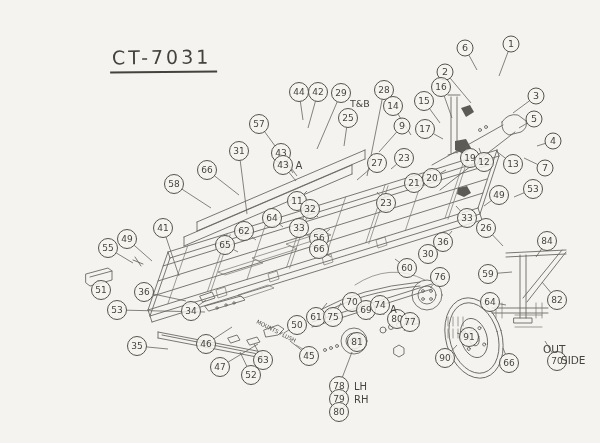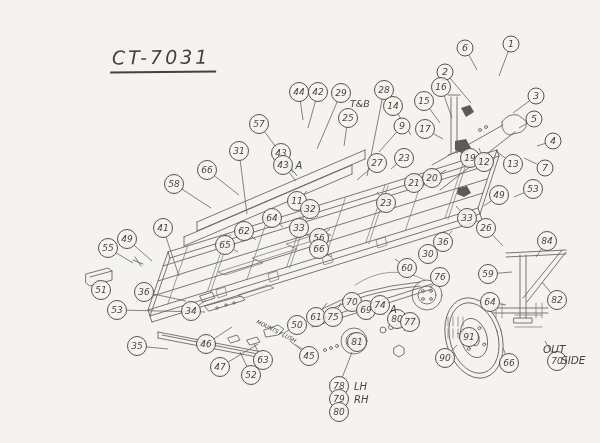--- a/index.html
+++ b/index.html
@@ -1,20 +1,19 @@
 <!DOCTYPE html>
 <html><head>
 <meta charset="utf-8">
 <style>
   html,body{margin:0;padding:0;background:#e9e8e4;}
   .page{
     position:relative;width:600px;height:443px;overflow:hidden;
     background:#f4f3ef;
     font-family:"Liberation Sans", sans-serif;
-    font-style:italic;
   }
   .title{
     position:absolute;left:110px;top:46px;
     font-family:"DejaVu Sans", sans-serif;
     font-size:19px;letter-spacing:3px;color:#44423c;
     border-bottom:2px solid #44423c;padding:0 6px 3px 2px;
     transform:rotate(-0.5deg);
   }
   svg{position:absolute;left:0;top:0;}
   .art{stroke:#6b6963;stroke-width:0.9;fill:none;stroke-linecap:round;stroke-linejoin:round;}

